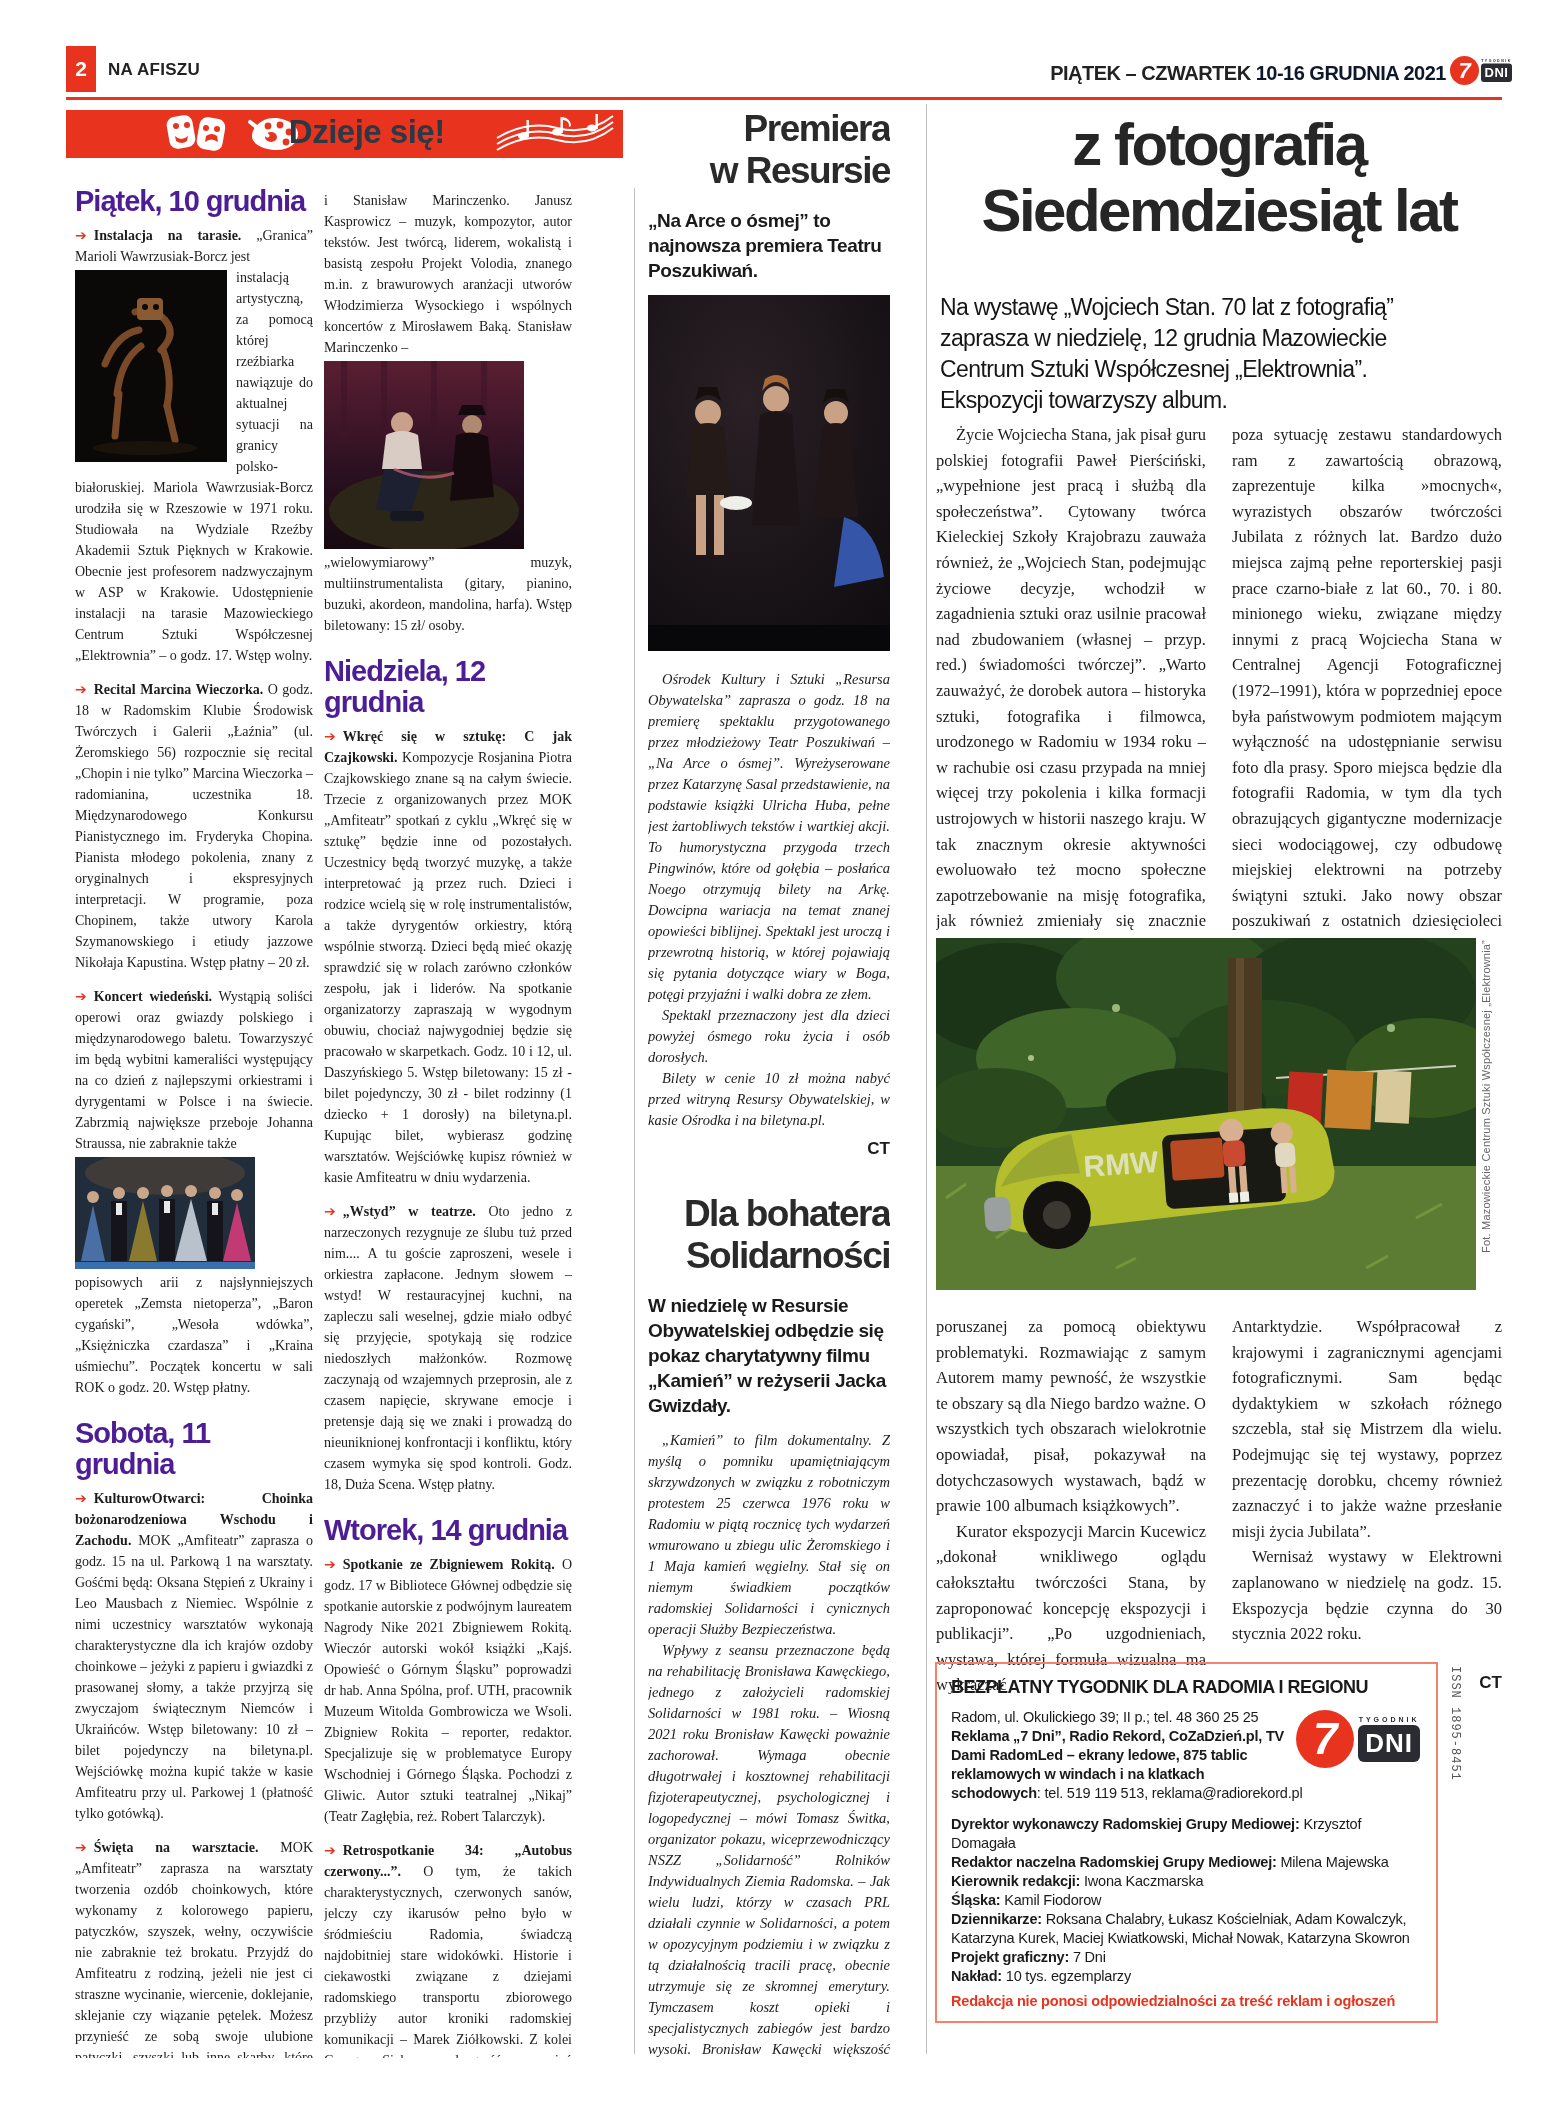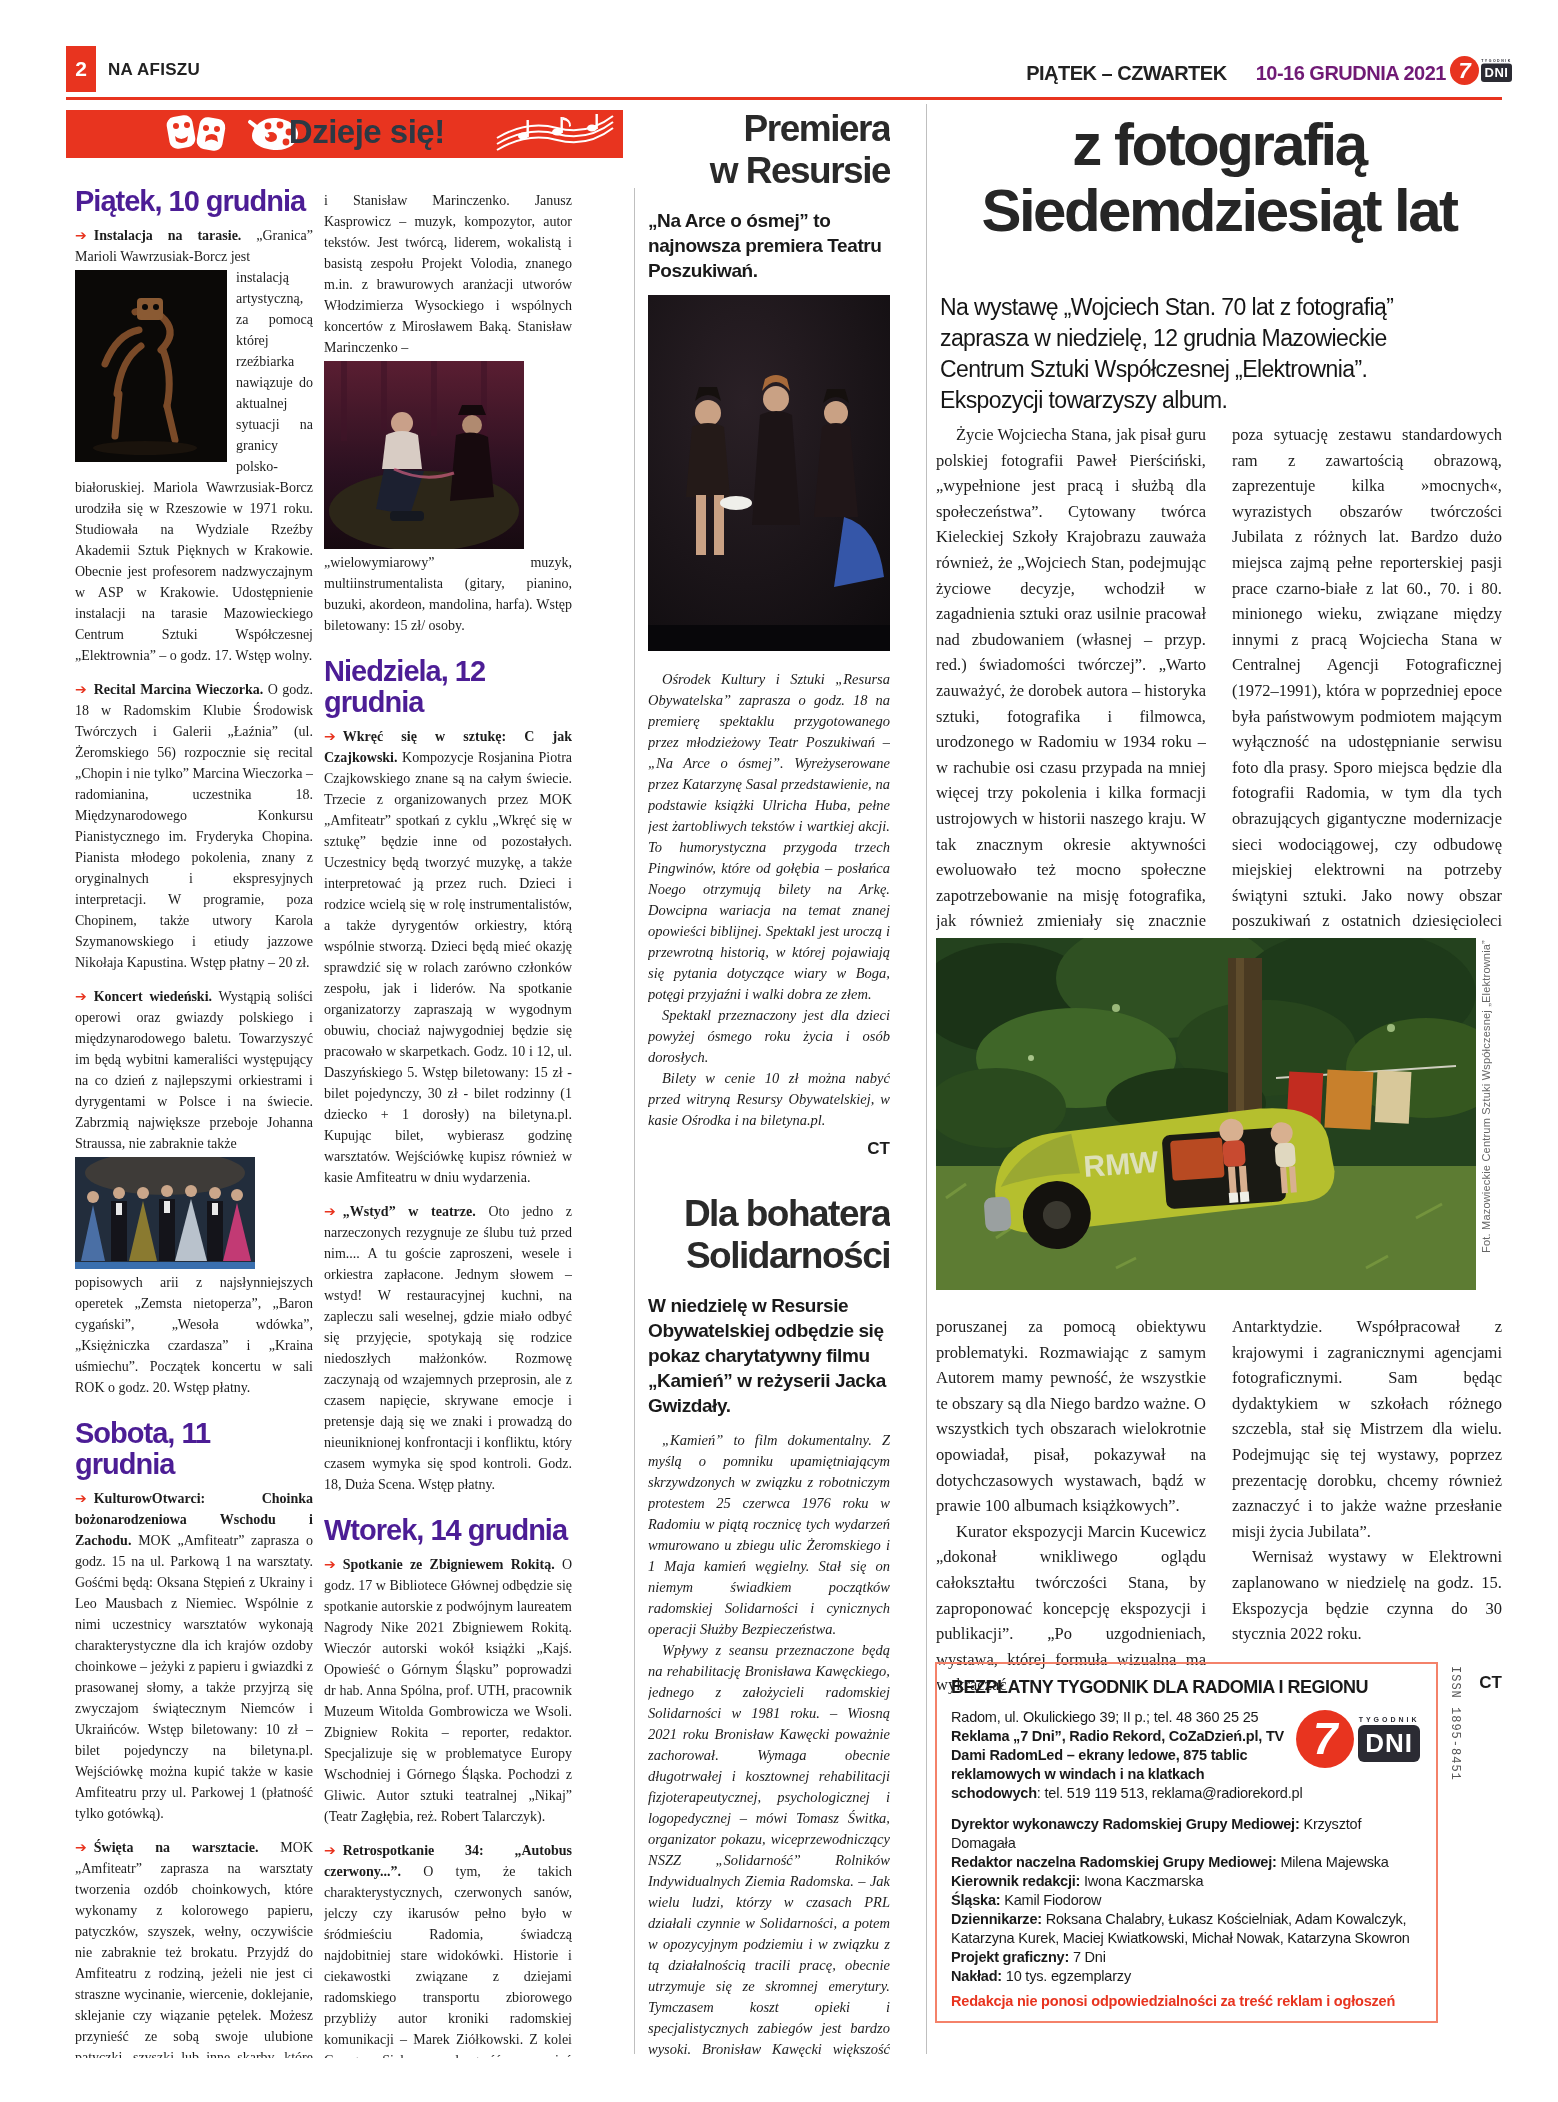--- a/index.html
+++ b/index.html
@@ -4,21 +4,21 @@
 <style>
   html,body{margin:0;padding:0;background:#fff;}
   .page{position:relative;width:1558px;height:2102px;background:#fff;overflow:hidden;
         font-family:"Liberation Serif",serif;color:#1c1c1c;}
   .abs{position:absolute;}
   
   .pgnum{left:66px;top:46px;width:30px;height:46px;background:#e8341f;color:#fff;
          font:bold 21px "Liberation Sans",sans-serif;display:flex;align-items:center;justify-content:center;}
   .section-label{left:108px;top:60px;font:bold 17px "Liberation Sans",sans-serif;color:#222;letter-spacing:.3px;}
   .dateline{top:62px;right:112px;font:bold 20px "Liberation Sans",sans-serif;letter-spacing:-.5px;color:#222;white-space:nowrap;}
-  .dateline .red{color:#701a75;margin-left:24px;}
+  .dateline .red{color:#0f172a;}
   .toprule{left:66px;top:97px;width:1436px;height:3px;background:#e8341f;}
   
   .logo7{display:flex;align-items:center;gap:4px;}
   .l7-circle{width:58px;height:58px;border-radius:50%;background:#e8341f;color:#fff;
              font:bold italic 44px "Liberation Sans",sans-serif;display:flex;align-items:center;justify-content:center;}
   .l7-right{display:flex;flex-direction:column;align-items:center;}
   .l7-tyg{font:bold 7px "Liberation Sans",sans-serif;letter-spacing:3px;color:#2b2b33;margin-bottom:2px;}
   .l7-dni{background:#2b2b33;color:#fff;border-radius:6px;padding:3px 7px;
           font:bold 26px "Liberation Sans",sans-serif;letter-spacing:1px;}
   #logo-small{left:1450px;top:56px;transform:scale(.5);transform-origin:top left;}

